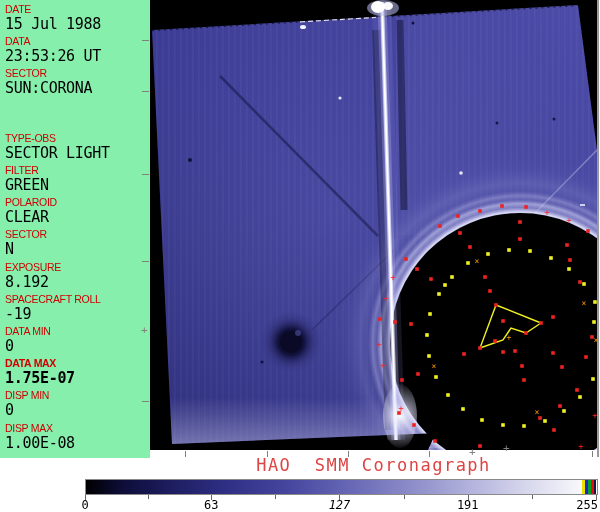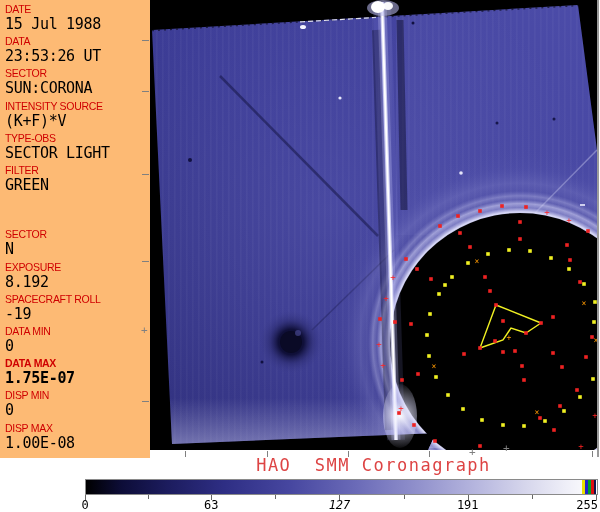--- a/index.html
+++ b/index.html
@@ -1,19 +1,19 @@
 <!DOCTYPE html>
 <html><head>
 <meta charset="utf-8">
 <style>
   html,body{margin:0;padding:0;background:#fff;}
   #stage{position:relative;width:600px;height:512px;background:#fff;overflow:hidden;
          font-family:"DejaVu Sans Mono","Liberation Mono",monospace;}
   
-  #sidebar{position:absolute;left:0;top:0;width:150px;height:458px;background:#fdba74;z-index:4;}
+  #sidebar{position:absolute;left:0;top:0;width:150px;height:458px;background:#86efac;z-index:4;}
   .field{position:absolute;left:5px;white-space:nowrap;}
   .field .lbl{display:block;font-family:"Liberation Sans",sans-serif;font-size:10.5px;
               letter-spacing:-0.3px;color:#cf0000;line-height:13px;}
   .field .val{display:block;font-size:15px;letter-spacing:-0.3px;color:#000;line-height:17px;}
   
   #viewport{position:absolute;left:150px;top:0;width:447px;height:450px;background:#000;overflow:hidden;}
   #rborder{position:absolute;left:597px;top:0;width:2px;height:457px;background:#9a9a9a;}
   .ftick-l{position:absolute;left:142px;width:7px;height:1px;background:#808080;z-index:5;}
   .ftick-b{position:absolute;top:451px;width:1px;height:6px;background:#808080;}
   .fplus{position:absolute;color:#808080;font-size:11px;line-height:8px;z-index:5;}
@@ -39,31 +39,31 @@
         <span class="val">15 Jul 1988</span>
       </div>
       <div class="field" style="top: 35.2px;">
         <span class="lbl">DATA</span>
         <span class="val">23:53:26 UT</span>
       </div>
       <div class="field" style="top: 67.4px;">
         <span class="lbl">SECTOR</span>
         <span class="val">SUN:CORONA</span>
       </div>
-      <div class="field" style="top: 99.6px;">
-        <span class="lbl">INTENSITY SOURCE</span>
-        <span class="val">(K+F)*V</span>
-      </div>
       <div class="field" style="top: 131.8px;">
         <span class="lbl">TYPE-OBS</span>
         <span class="val">SECTOR LIGHT</span>
       </div>
       <div class="field" style="top: 164px;">
         <span class="lbl">FILTER</span>
         <span class="val">GREEN</span>
+      </div>
+      <div class="field" style="top: 196.2px;">
+        <span class="lbl">POLAROID</span>
+        <span class="val">CLEAR</span>
       </div>
       <div class="field" style="top: 228.4px;">
         <span class="lbl">SECTOR</span>
         <span class="val">N</span>
       </div>
       <div class="field" style="top: 260.6px;">
         <span class="lbl">EXPOSURE</span>
         <span class="val">8.192</span>
       </div>
       <div class="field" style="top: 292.8px;">

